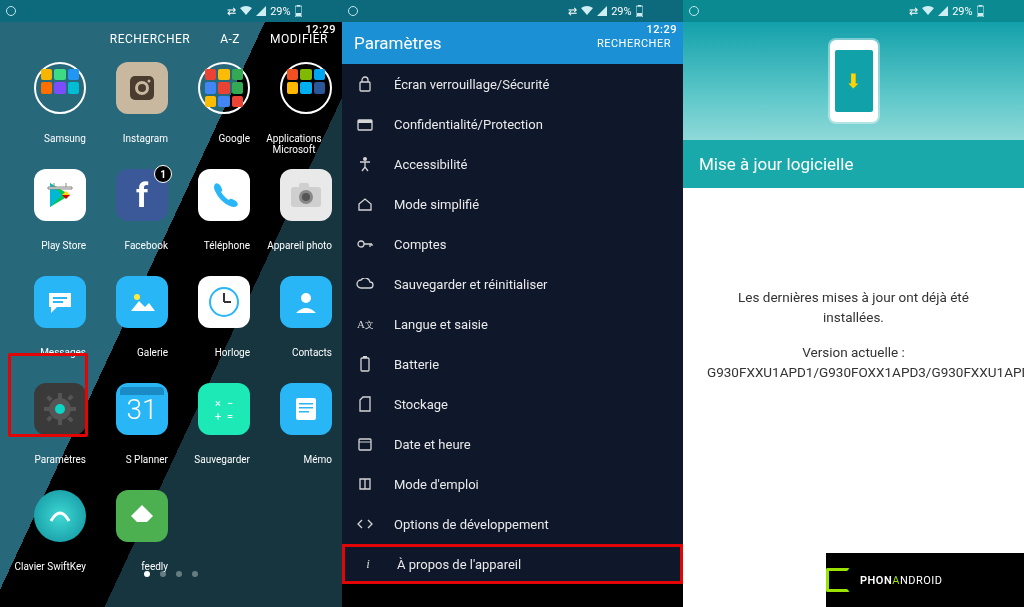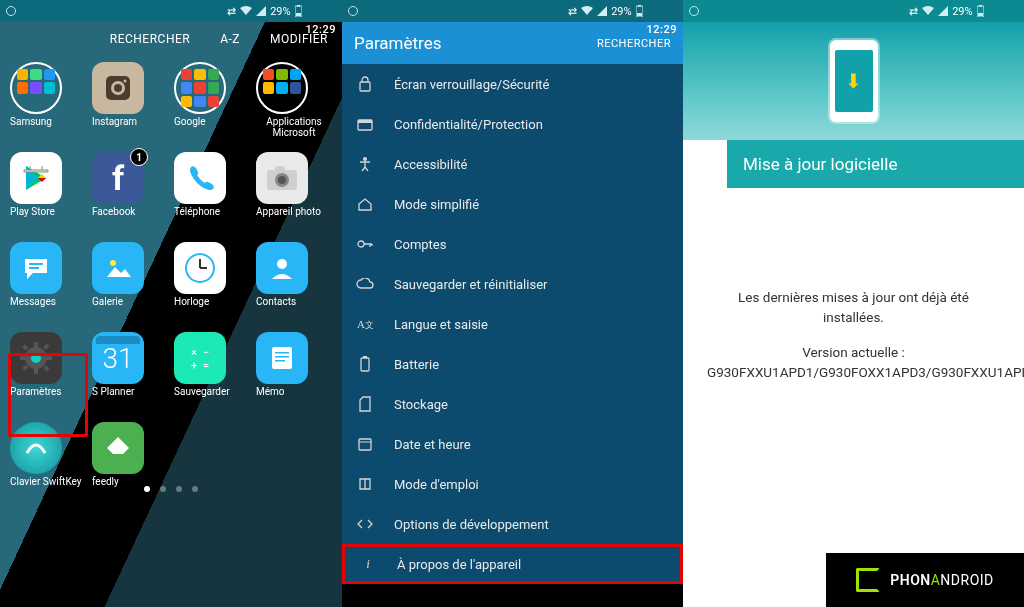--- a/index.html
+++ b/index.html
@@ -57,25 +57,25 @@
   }
   .drawer-grid {
     display: grid;
     grid-template-columns: repeat(4, 1fr);
     gap: 14px 6px;
     padding: 6px 10px 0 10px;
   }
   .app {
     display: flex;
     flex-direction: column;
-    align-items: flex-start;
+    align-items: flex-end;
     color: #fff;
     font-size: 10px;
     text-align: center;
-    gap: 2px;
+    gap: 19px;
     cursor: pointer;
     position: relative;
   }
   .app .icon-box {
     width: 52px; height: 52px;
     border-radius: 12px;
     display: flex;
     align-items: center;
     justify-content: center;
     font-size: 26px;
@@ -120,21 +120,21 @@
     height: 42px;
     background: #1b90d4;
     display: flex;
     align-items: center;
     justify-content: space-between;
     padding: 0 12px;
     color: #fff;
     font-size: 17px;
   }
   .settings-header .search { font-size: 11px; letter-spacing: .5px; }
-  .settings-list { background: #0c4a6e; }
+  .settings-list { background: #0f172a; }
   .settings-item {
     height: 40px;
     display: flex;
     align-items: center;
     gap: 20px;
     padding: 0 14px;
     color: #eaeaea;
     font-size: 13px;
     cursor: pointer;
   }
@@ -164,43 +164,41 @@
     background: #11a1a9;
     border-radius: 2px;
     display: flex; align-items: center; justify-content: center;
   }
   .dl-arrow { color: #ffd400; font-size: 20px; }
   .update-title {
     background: #1aa9aa;
     color: #fff;
     font-size: 17px;
     padding: 14px 16px;
-    margin-left: 44px;
   }
   .update-body {
     padding: 100px 24px 0 24px;
     text-align: center;
     color: #333;
     font-size: 13.5px;
     line-height: 1.45;
   }
   .update-body p + p { margin-top: 16px; }
 
   
   .watermark {
     position: absolute;
     right: 0; bottom: 0;
     width: 198px; height: 54px;
     background: #000;
     color: #fff;
     display: flex;
     align-items: center;
-    justify-content: center;
     gap: 10px;
-    font-size: 14px;
+    font-size: 11px;
     letter-spacing: .5px;
   }
   .watermark .logo-sq {
     width: 24px; height: 24px;
     border: 3px solid #9be300;
     border-right-color: transparent;
     border-radius: 2px;
   }
   .watermark b { font-weight: 600; }
 

